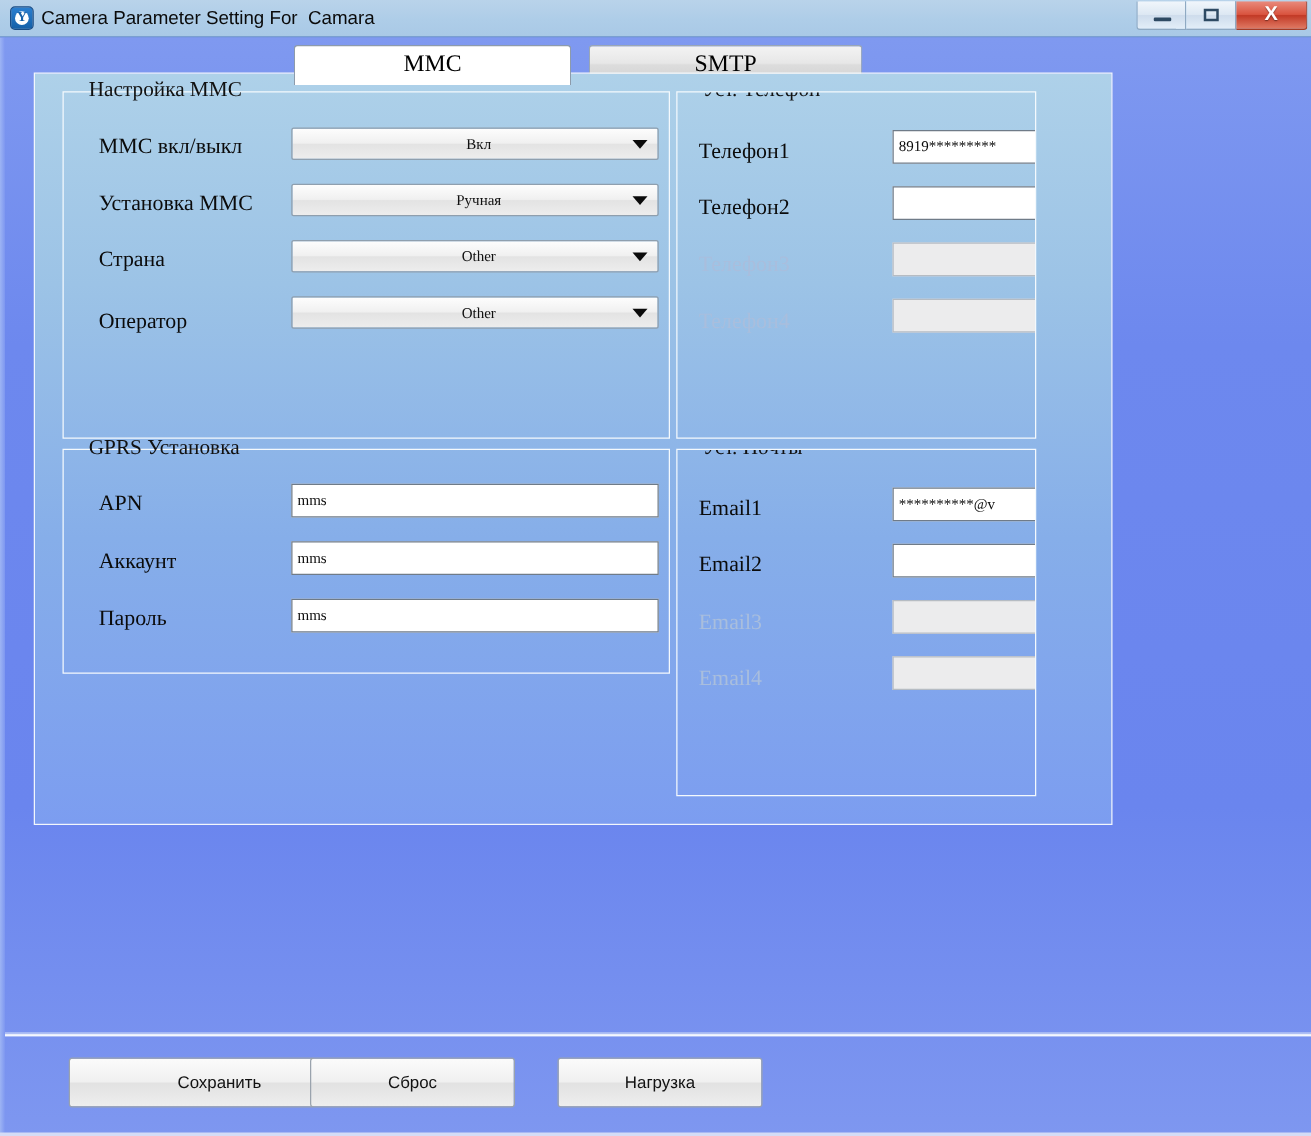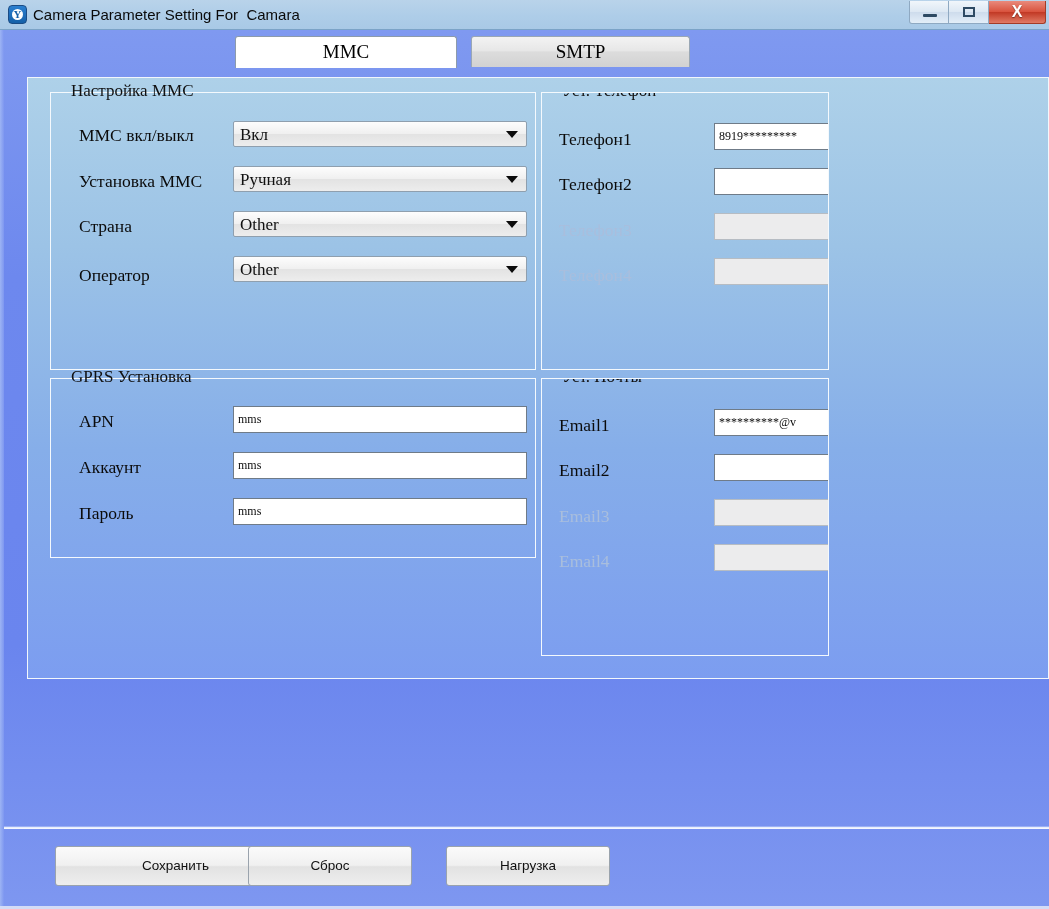--- a/index.html
+++ b/index.html
@@ -167,22 +167,22 @@
     z-index: 4;
     height: 32px;
   }
   .tab-menu { left: 0px; width: 220px; }
   .tab-mmc  { left: 220px; width: 222px; }
   .tab-smtp { left: 456px; width: 219px; }
 
   
   .panel-outer {
     position: absolute;
-    left: 12px; top: 41px;
-    width: 1022px;
+    left: 12px; top: 22px;
+    width: 863px;
     height: 602px;
     border: 1px solid #f2f7fc;
     box-sizing: border-box;
     background: linear-gradient(to bottom, #aed1e9 0%, #9cc3e6 28%, #86aee9 62%, #7c9df0 100%);
     overflow: hidden;
   }
   .panel-scroller {
     position: absolute;
     left: 0; top: 0;
     width: 1022px;
@@ -245,26 +245,27 @@
   .fld-label.dis { color: #a9bedd; }
 
   .combo {
     position: absolute;
     height: 26px;
     box-sizing: border-box;
     border: 1px solid #8f9fae;
     border-radius: 2px;
     background: linear-gradient(to bottom, #fdfdfd 0%, #f0f0f0 48%, #e3e3e3 52%, #ededed 100%);
     font-family: "Liberation Serif", serif;
-    font-size: 17px;
+    font-size: 12px;
     color: #111;
     line-height: 25px;
     padding-left: 6px;
     overflow: hidden;
     white-space: nowrap;
+    text-align: center;
   }
   .combo .arrow {
     position: absolute;
     right: 8px; top: 9px;
     width: 0; height: 0;
     border-left: 6px solid transparent;
     border-right: 6px solid transparent;
     border-top: 7px solid #0b0b0b;
   }
 

